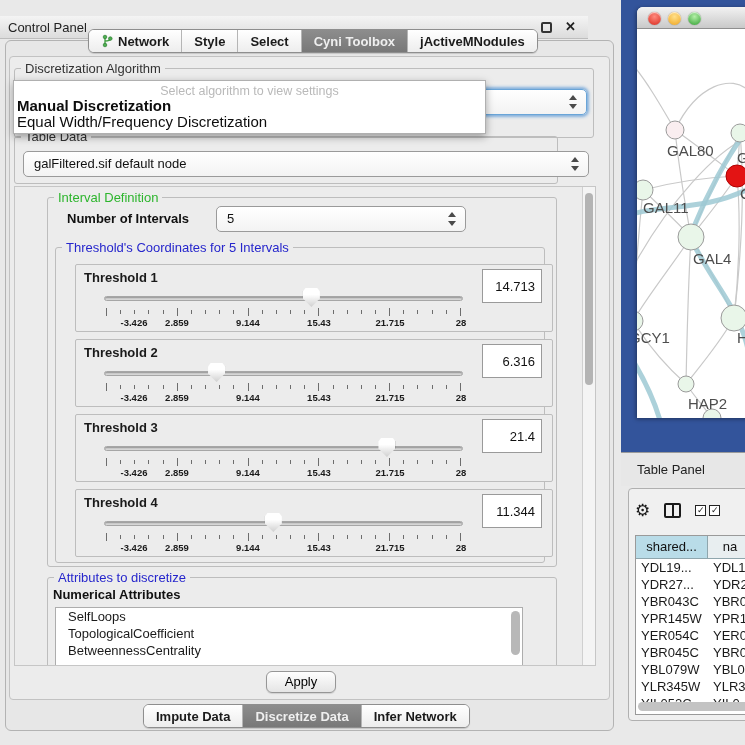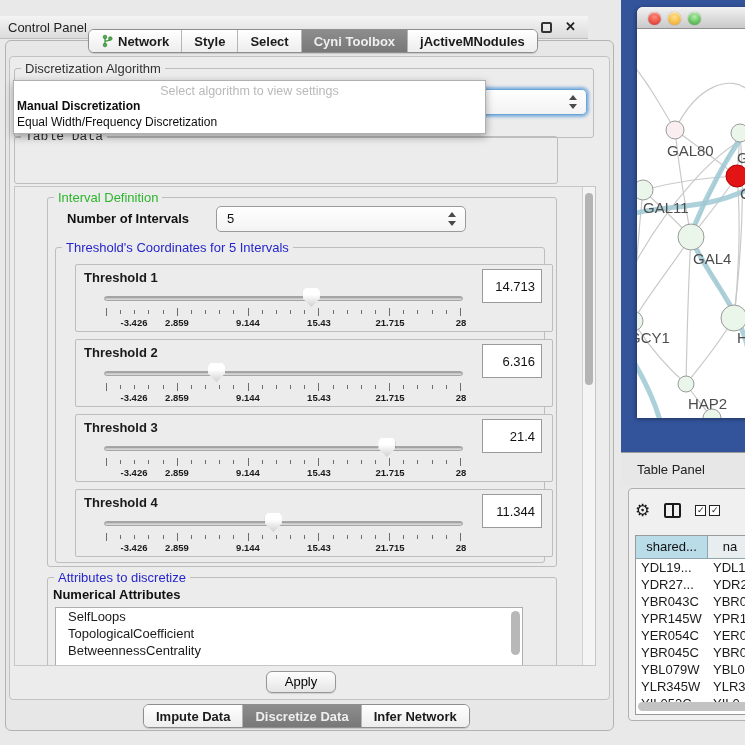--- a/index.html
+++ b/index.html
@@ -43,21 +43,21 @@
   .combo.focused { border-color:#6aa5d8; box-shadow:0 0 3px 2px rgba(95,155,215,.75); }
   .spin { position:absolute; right:8px; top:4px; width:9px; height:16px; }
   .spin::before, .spin::after { content:""; position:absolute; left:0;
     border-left:4.5px solid transparent; border-right:4.5px solid transparent; }
   .spin::before { top:1px; border-bottom:5px solid #4a4a4a; }
   .spin::after  { bottom:1px; border-top:5px solid #4a4a4a; }
   
   .popup { position:absolute; left:13px; top:80px; width:473px; height:54px; z-index:40;
     background:#ffffff; border:1px solid #b0b0b0; box-shadow:0 3px 8px rgba(0,0,0,.35); }
   .popup .hint { margin-top:3px; text-align:center; color:#b9b9b9; font-size:12.5px; }
-  .popup .opt { padding:0 3px; font-size:12px; line-height:16px; color:#0d0d0d; cursor:pointer; }
+  .popup .opt { padding:0 3px; font-size:15px; line-height:16px; color:#0d0d0d; cursor:pointer; }
   .popup .opt.bold { font-weight:bold; }
   
   .viewport { position:absolute; left:14px; top:186px; width:582px; height:480px;
     border:1px solid #c6c6c6; background:#ececec; overflow:hidden;padding-left:48px; }
   .vscroll { position:absolute; width:13px; background:#f4f4f4; border-left:1px solid #d0d0d0; }
   .vscroll .vthumb { position:absolute; left:2px; width:8px; border-radius:5px; background:#b4b4b4; cursor:pointer; }
   
   .t-row { position:absolute; left:60px; width:478px; height:68px;
     border:1px solid #bdbdbd; border-radius:2px; background:#ececec; }
   .t-label { position:absolute; left:8px; top:5px; font-weight:bold; font-size:13px; }
@@ -169,22 +169,26 @@
   <div class="outer-panel"></div>
   <div class="inner-panel"></div>
 
   <div class="groupbox" style="left:14px; top:68px; width:580px; height:70px;">
     <span class="g-title g-dark">Discretization Algorithm</span>
     <div class="combo focused" style="left:8px; top:20px; width:564px;">
       <span class="spin"></span>
     </div>
   </div>
 
-  <div class="groupbox" style="left:14px; top:136px; width:544px; height:48px;font-family:Liberation Mono, monospace;">
+  <div class="groupbox" style="left:14px; top:136px; width:544px; height:48px;">
     <span class="g-title g-dark">Table Data</span>
+    <div class="combo" style="left:8px; top:14px; width:566px;">
+      <span>galFiltered.sif default node</span>
+      <span class="spin"></span>
+    </div>
   </div>
 
   <div class="popup">
     <div class="hint">Select algorithm to view settings</div>
     <div class="opt bold">Manual Discretization</div>
     <div class="opt">Equal Width/Frequency Discretization</div>
   </div>
 
   <div class="viewport">
 

